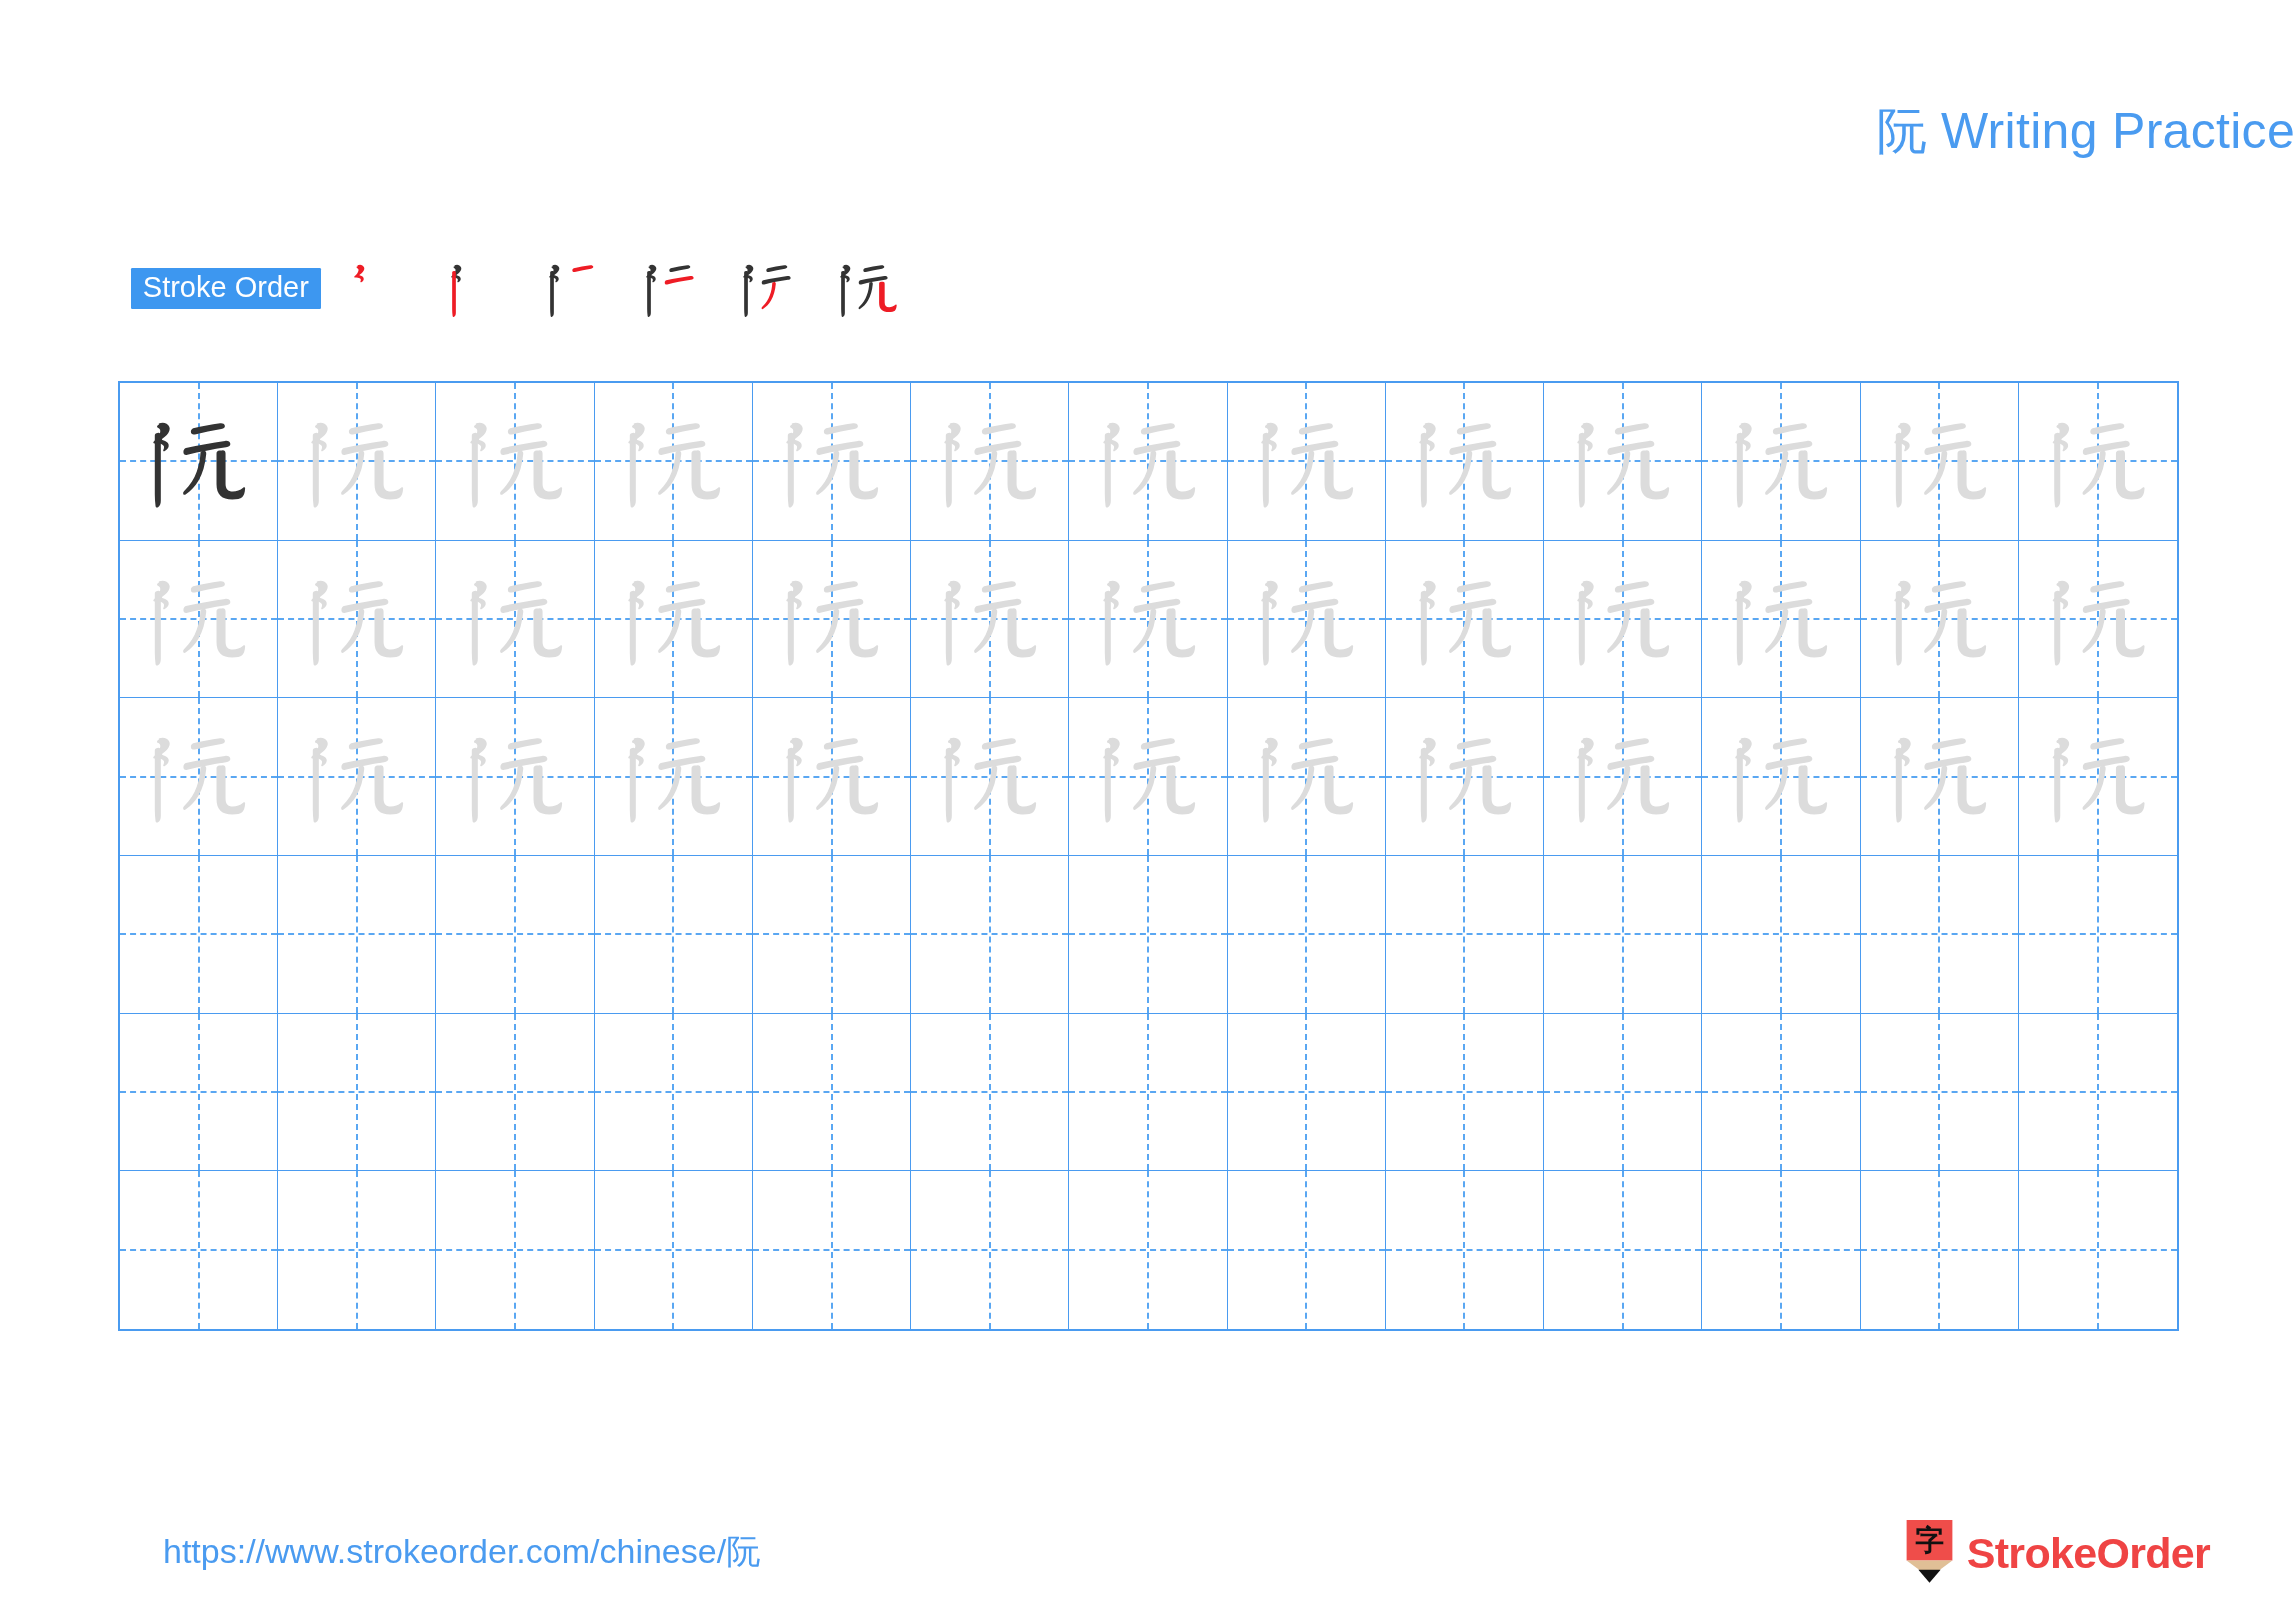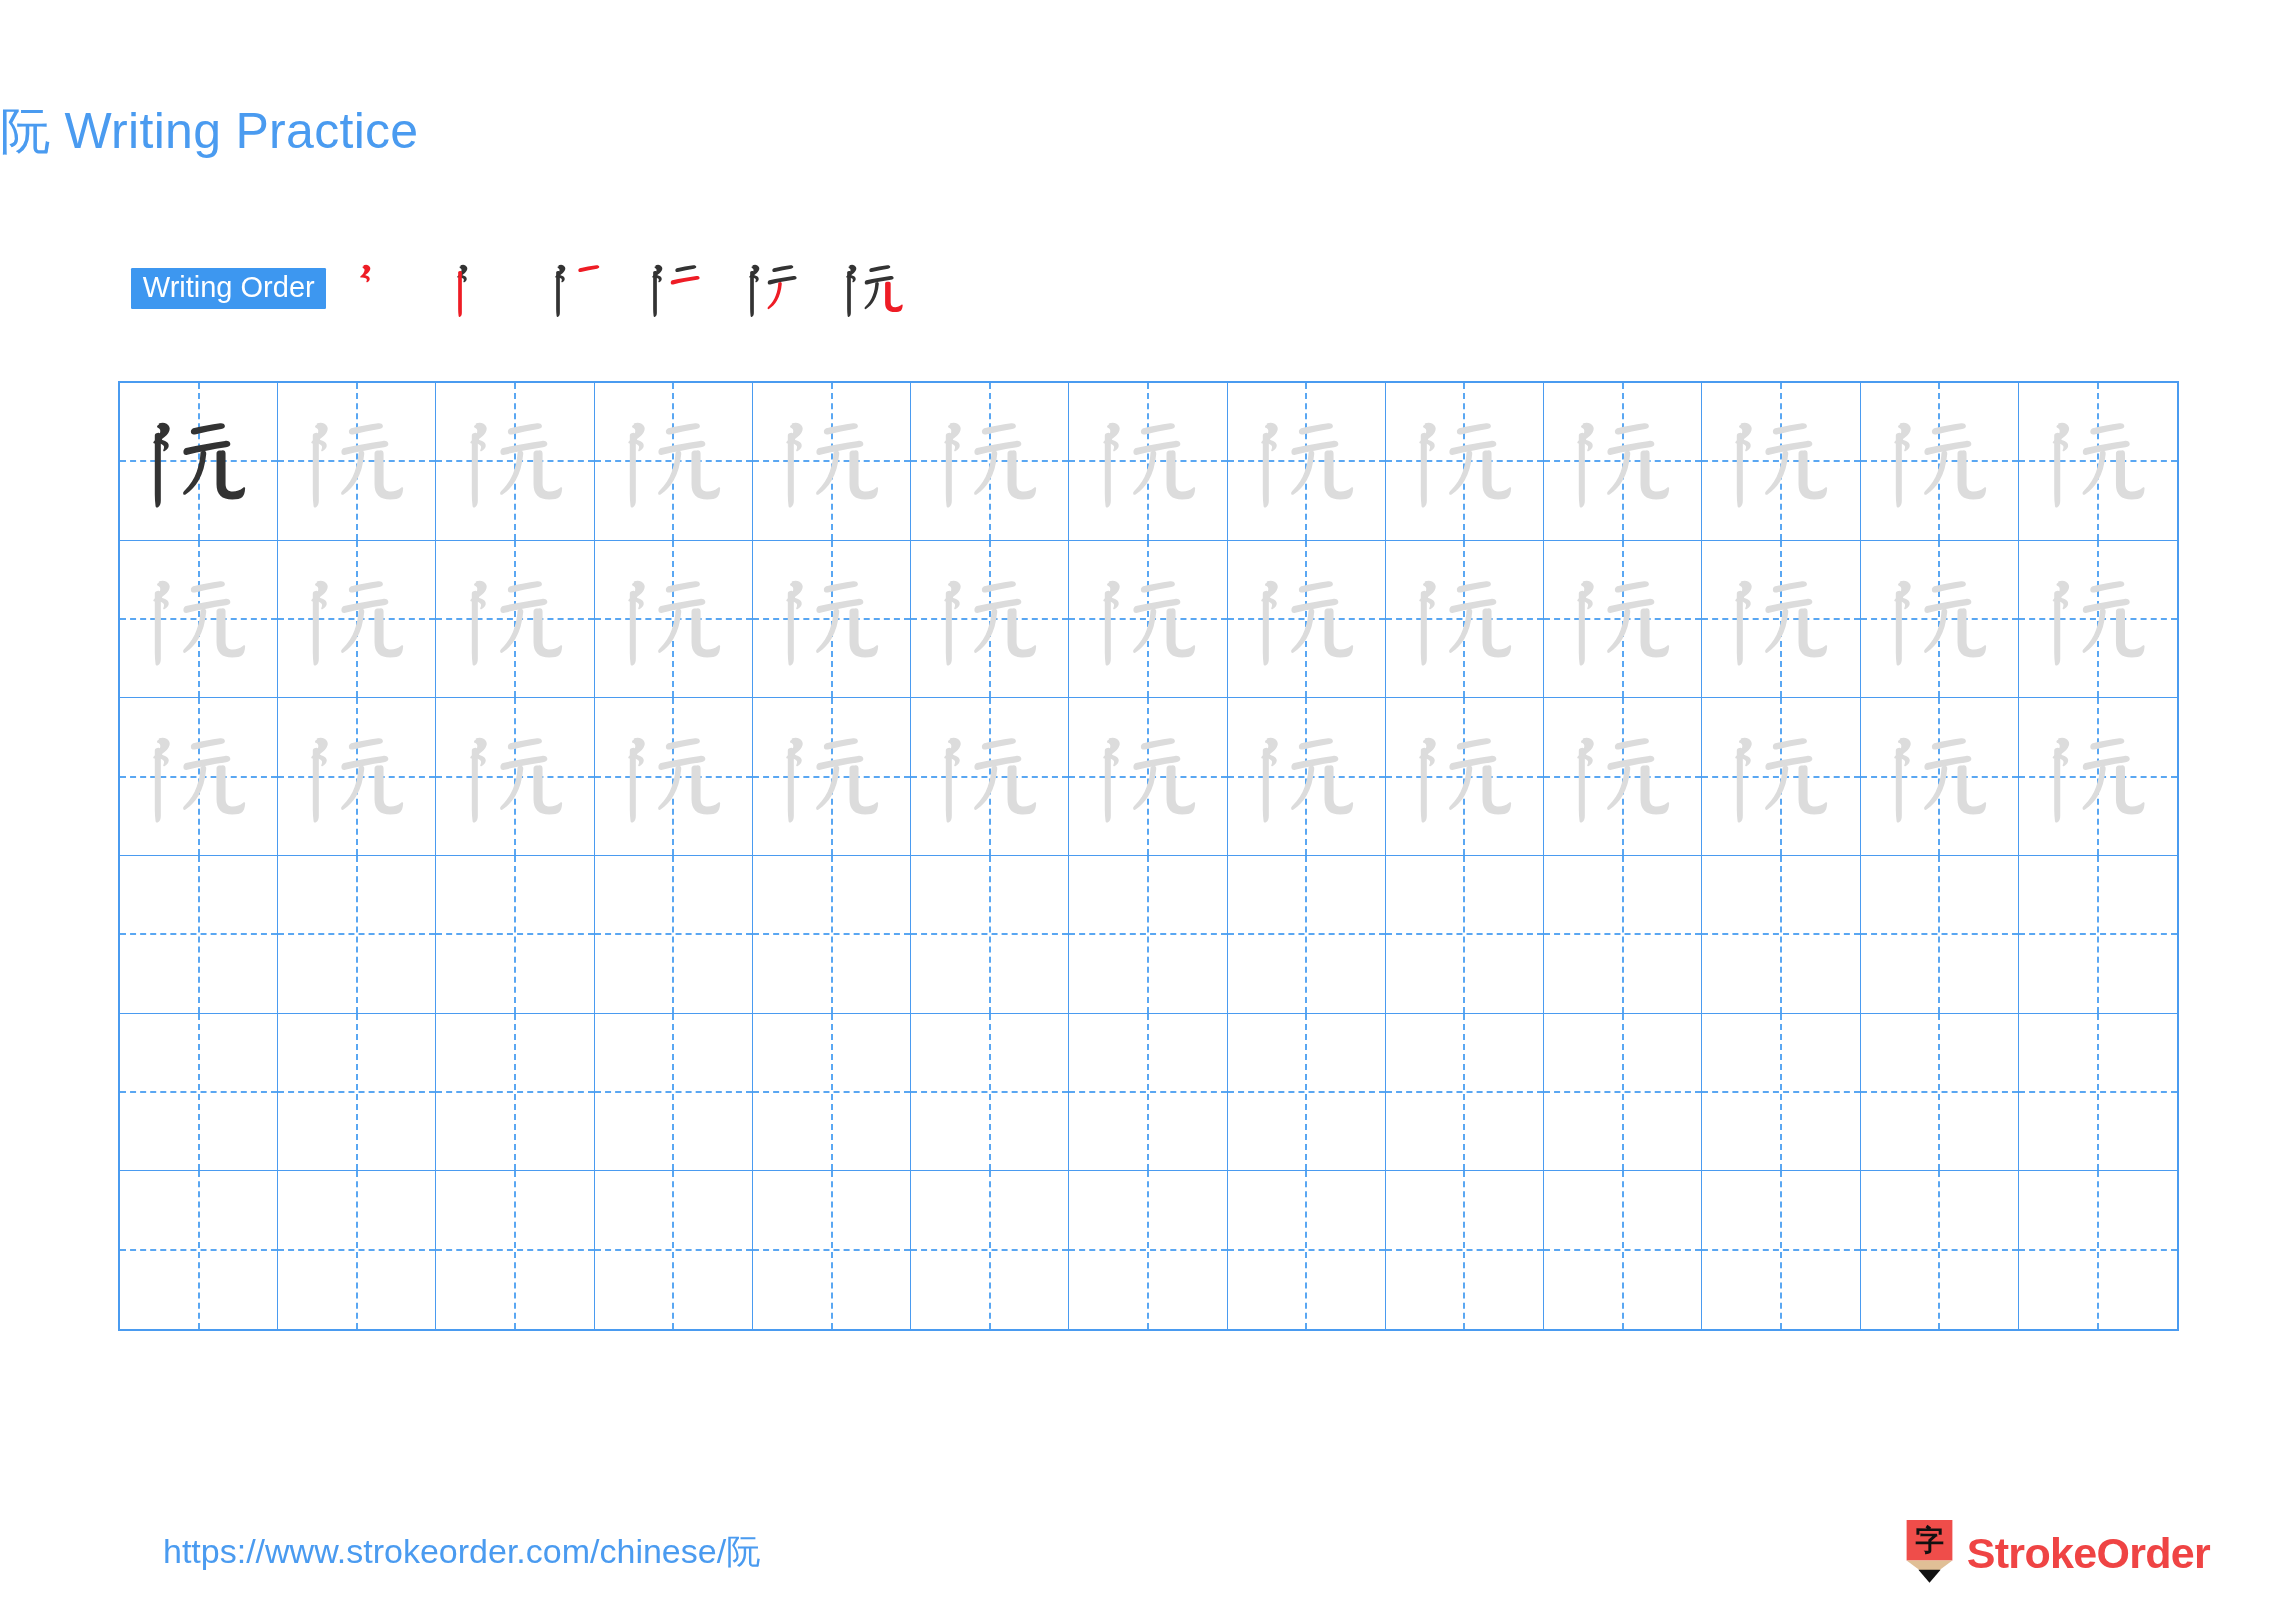--- a/index.html
+++ b/index.html
@@ -14,21 +14,21 @@
     font-family: "Liberation Sans", "DejaVu Sans", sans-serif;
     overflow: hidden;
   }
 
   
   #page-title {
     position: absolute;
     left: 0;
     top: 98px;
     width: 2295px;
-    text-align: left;
+    text-align: right;
     font-size: 50px;
     font-weight: 400;
     color: #4a9bf0;
     letter-spacing: 0.3px;
     white-space: nowrap;
   }
 
   
   #stroke-order-section {
     position: absolute;
@@ -159,21 +159,21 @@
     white-space: nowrap;
     line-height: 1;
   }
 </style>
 </head>
 <body>
 
 <div id="page-title">阮 Writing Practice</div>
 
 <div id="stroke-order-section">
-  <div id="stroke-order-badge">Writing Order</div>
+  <div id="stroke-order-badge">Stroke Order</div>
   <div id="stroke-steps">
       <div class="stroke-step">
         <svg viewBox="0 0 1024 1024" xmlns="http://www.w3.org/2000/svg">
           <path d="M196 212 c18-8 44-10 62 2 c22 14 30 34 22 56 c-8 24-28 44-54 60 c-8 5-6 12 4 14 c24 6 40 18 44 34 c5 20-6 38-30 52 c-8 5-16 2-12-8 c10-22 8-36-10-44 c-16-7-38-10-58-8 c-12 1-16-8-8-16 c26-24 44-48 50-70 c5-18 0-30-14-36 c-10-4-14-12-6-20 c3-3 6-5 10-6 z" fill="#ee1c25"></path>
         </svg>
       </div>
       <div class="stroke-step">
         <svg viewBox="0 0 1024 1024" xmlns="http://www.w3.org/2000/svg">
           <path d="M196 212 c18-8 44-10 62 2 c22 14 30 34 22 56 c-8 24-28 44-54 60 c-8 5-6 12 4 14 c24 6 40 18 44 34 c5 20-6 38-30 52 c-8 5-16 2-12-8 c10-22 8-36-10-44 c-16-7-38-10-58-8 c-12 1-16-8-8-16 c26-24 44-48 50-70 c5-18 0-30-14-36 c-10-4-14-12-6-20 c3-3 6-5 10-6 z" fill="#333333"></path>
           <path d="M186 286 c14-4 26 4 26 20 l0 520 c0 26-6 42-22 52 c-10 6-18 2-20-10 c-4-28-6-58-6-90 l0-472 c0-12 8-18 22-20 z" fill="#ee1c25"></path>

